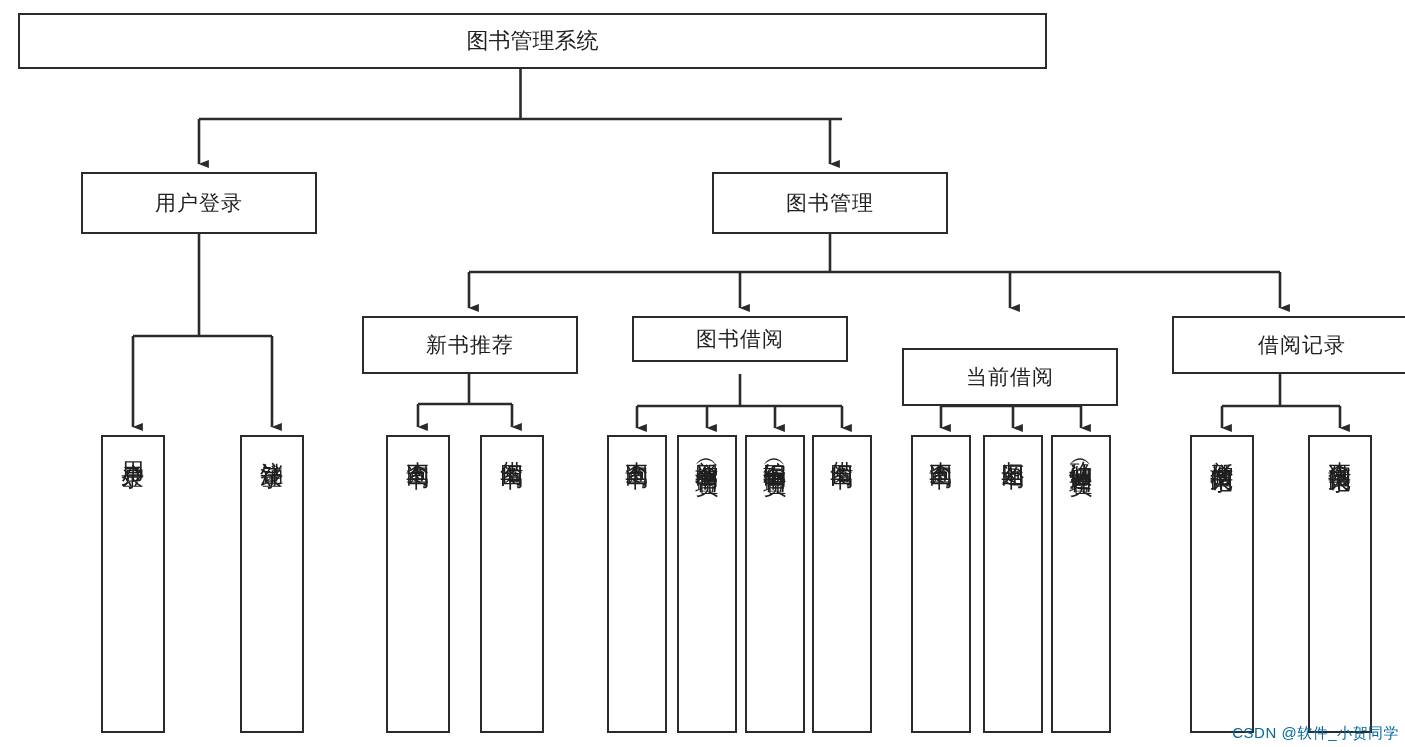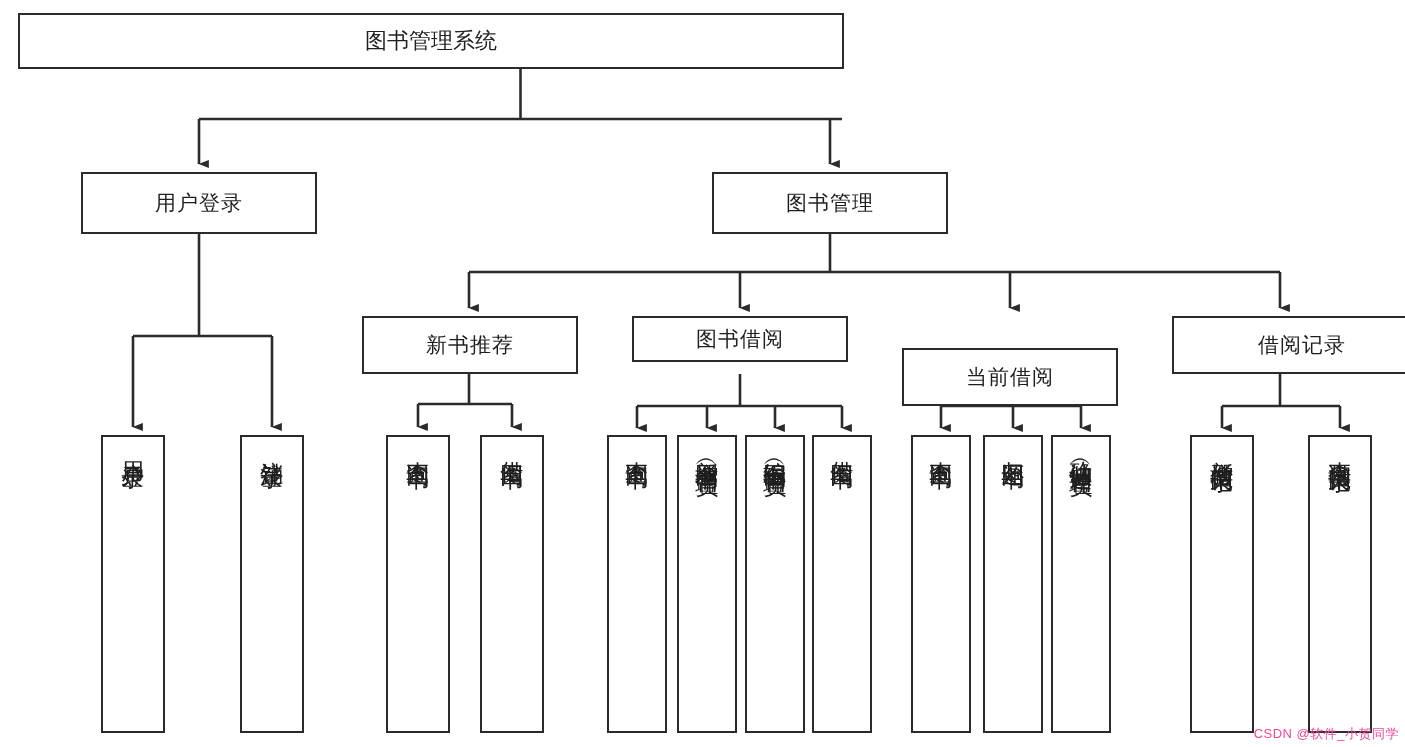--- a/index.html
+++ b/index.html
@@ -51,22 +51,22 @@
     text-orientation: upright;
     font-size: 23px;
     line-height: 1.06;
     letter-spacing: 2px;
     white-space: nowrap;
   }
   .watermark {
     position: absolute;
     right: 6px;
     bottom: 4px;
-    font-size: 13px;
-    color: #ec4899;
+    font-size: 15px;
+    color: #0369a1;
     letter-spacing: 0.5px;
     white-space: nowrap;
   }
 </style>
 </head>
 <body>
 
 <div id="canvas">
 
   <svg id="wires" viewBox="0 0 1405 747" width="1405" height="747" xmlns="http://www.w3.org/2000/svg">
@@ -113,21 +113,21 @@
       <path d="M1013,406 L1013,428" marker-end="url(#arw)"></path>
       <path d="M1081,406 L1081,428" marker-end="url(#arw)"></path>
 
       <path d="M1280,374 L1280,406"></path>
       <path d="M1222,406 L1340,406"></path>
       <path d="M1222,406 L1222,428" marker-end="url(#arw)"></path>
       <path d="M1340,406 L1340,428" marker-end="url(#arw)"></path>
     </g>
   </svg>
 
-  <div class="node root" style="left:18px; top:13px; width:826px; height:56px;">
+  <div class="node root" style="left:18px; top:13px; width:1029px; height:56px;">
     <span>图书管理系统</span>
   </div>
 
   <div class="node h" style="left:81px; top:172px; width:236px; height:62px;">
     <span>用户登录</span>
   </div>
   <div class="node h" style="left:712px; top:172px; width:236px; height:62px;">
     <span>图书管理</span>
   </div>
 

